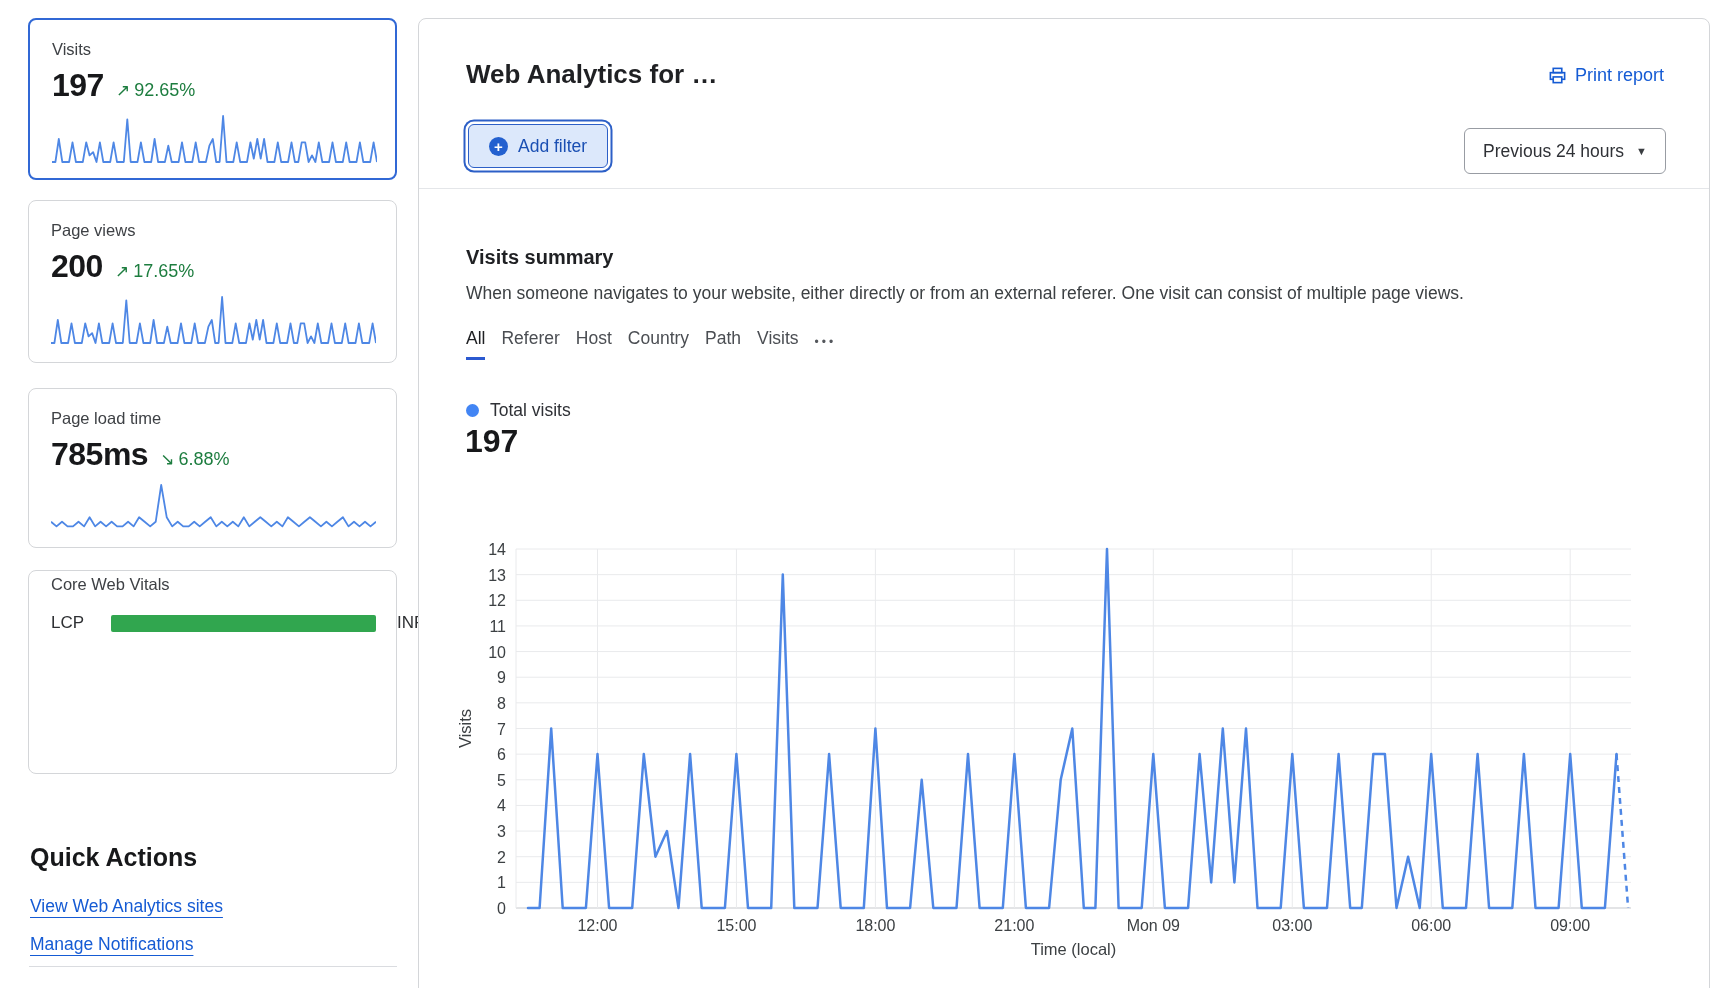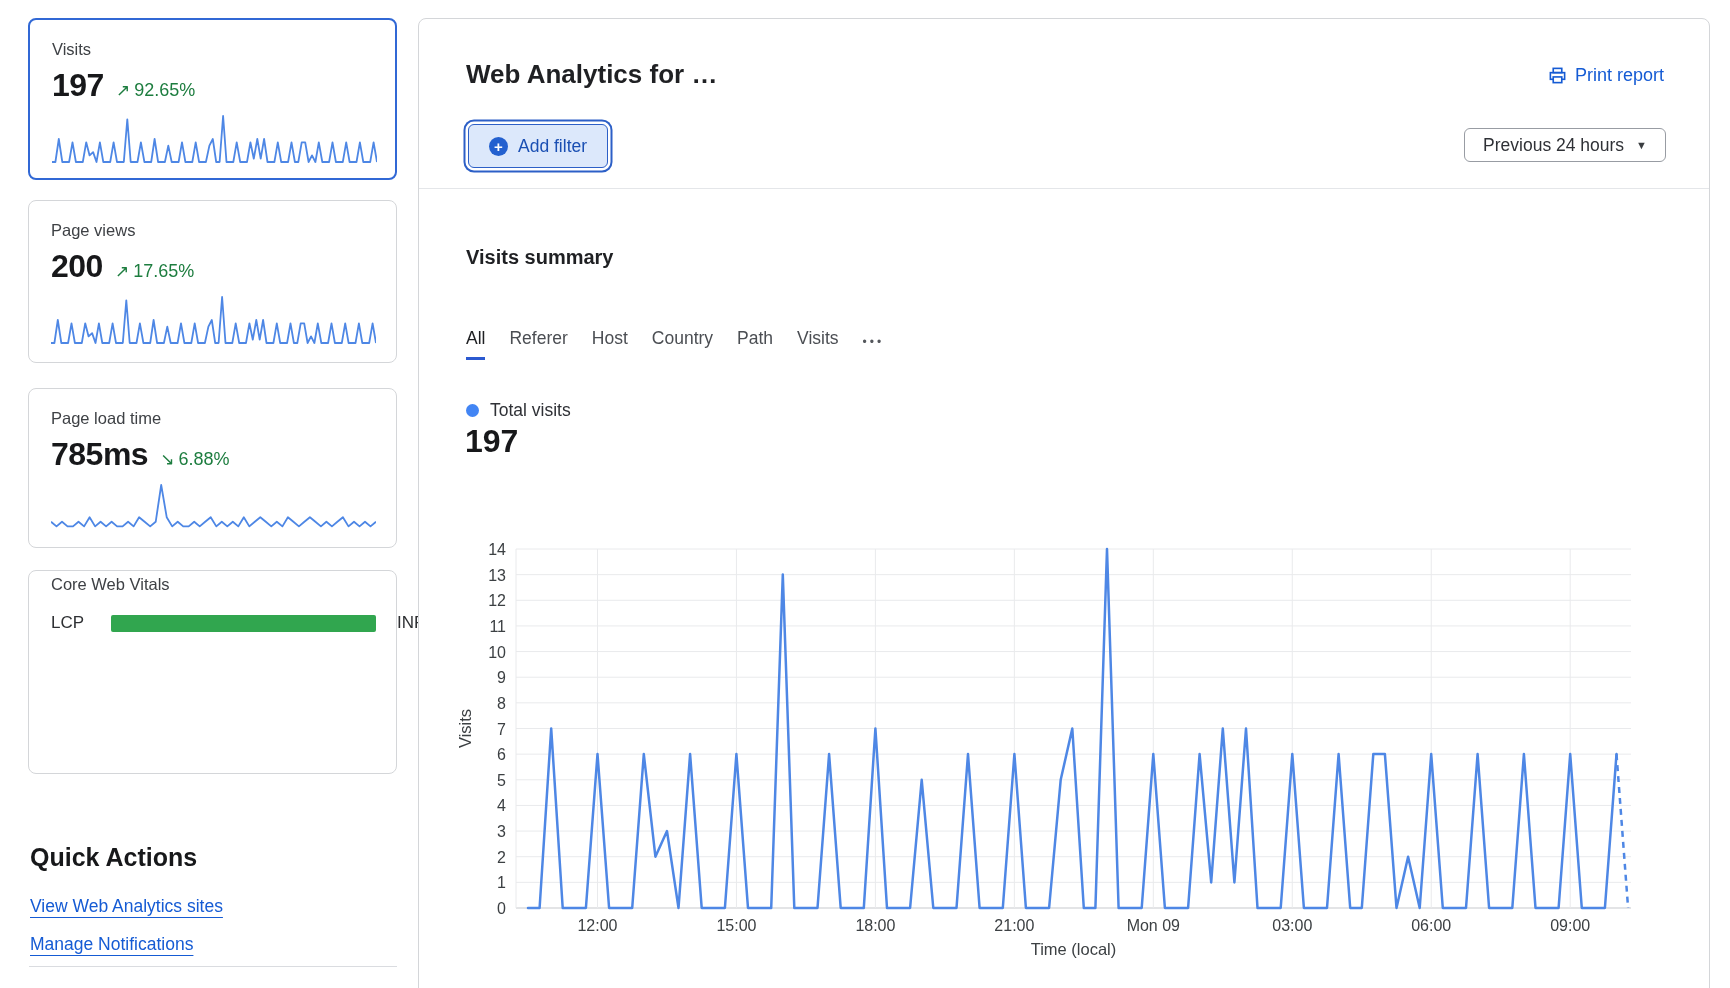--- a/index.html
+++ b/index.html
@@ -51,27 +51,27 @@
   #qa-link-1{top:896px;}
   #qa-link-2{top:934px;}
   .qa-divider{position:absolute;left:29px;top:966px;width:368px;height:1px;background:#dadce0;}
 
   
   .main-card{position:absolute;left:418px;top:18px;width:1292px;height:1000px;background:#fff;border:1px solid var(--card-border);border-radius:8px;}
   .main-title{position:absolute;left:47px;top:40px;font-size:26px;font-weight:700;color:var(--text-primary);}
   .print-link{position:absolute;right:45px;top:46px;display:flex;align-items:center;gap:8px;color:var(--accent-blue);font-size:18px;cursor:pointer;}
   .add-filter-btn{position:absolute;left:49px;top:105px;height:44px;display:flex;align-items:center;gap:10px;padding:0 20px;background:var(--add-filter-bg);border:1.5px solid var(--add-filter-border);border-radius:6px;box-shadow:0 0 0 2.5px #fff,0 0 0 4.5px var(--add-filter-border);font-size:17.5px;color:var(--add-filter-text);cursor:pointer;}
   .plus-icon{display:inline-flex;align-items:center;justify-content:center;width:19px;height:19px;border-radius:50%;background:#2360cf;color:#fff;font-size:15px;font-weight:700;line-height:1;}
-  .range-btn{position:absolute;right:43px;top:109px;height:34px;display:flex;align-items:center;gap:12px;padding:0 18px;background:#fff;border:1px solid var(--dropdown-border);border-radius:6px;font-size:17.5px;color:#2f3136;cursor:pointer;}
+  .range-btn{position:absolute;right:43px;top:109px;height:46px;display:flex;align-items:center;gap:12px;padding:0 18px;background:#fff;border:1px solid var(--dropdown-border);border-radius:6px;font-size:17.5px;color:#2f3136;cursor:pointer;}
   .caret{font-size:11px;color:#3a3d41;}
   .header-divider{position:absolute;left:0;right:0;top:169px;height:1px;background:var(--divider);}
 
   .summary-title{position:absolute;left:47px;top:227px;font-size:20px;font-weight:700;color:var(--text-primary);}
   .summary-desc{position:absolute;left:47px;top:264px;font-size:17.5px;color:#3c4043;}
-  .tabs{position:absolute;left:47px;top:309px;display:flex;gap:24px;}
+  .tabs{position:absolute;left:47px;top:309px;display:flex;gap:16px;}
   .tab{font-size:17.5px;color:#4b4e53;padding-bottom:8px;cursor:pointer;}
   .tab.active{color:var(--text-primary);border-bottom:3px solid #2b59d0;}
   .tab.more{font-size:12px;letter-spacing:3px;align-self:center;padding-bottom:4px;color:var(--text-muted);}
   .legend{position:absolute;left:47px;top:381px;display:flex;align-items:center;gap:11px;cursor:pointer;}
   .legend-dot{width:13px;height:13px;border-radius:50%;background:var(--legend-dot);}
   .legend-label{font-size:17.5px;color:#2f3136;}
   .summary-total{position:absolute;left:46px;top:404px;font-size:32px;font-weight:700;color:#17181a;}
   #main-chart{position:absolute;left:22px;top:512px;}
 </style>
 </head>
@@ -160,20 +160,21 @@
     </button>
 
     <button class="range-btn">
       <span>Previous 24 hours</span>
       <span class="caret">▼</span>
     </button>
 
     <div class="header-divider"></div>
 
     <h3 class="summary-title">Visits summary</h3>
+    <p class="summary-desc">When someone navigates to your website, either directly or from an external referer. One visit can consist of multiple page views.</p>
 
     <nav class="tabs">
       <span class="tab active">All</span>
       <span class="tab">Referer</span>
       <span class="tab">Host</span>
       <span class="tab">Country</span>
       <span class="tab">Path</span>
       <span class="tab">Visits</span>
       <span class="tab more">•••</span>
     </nav>

